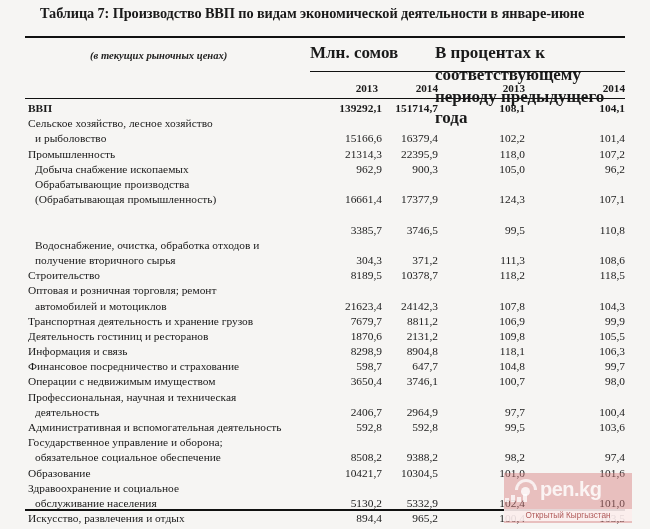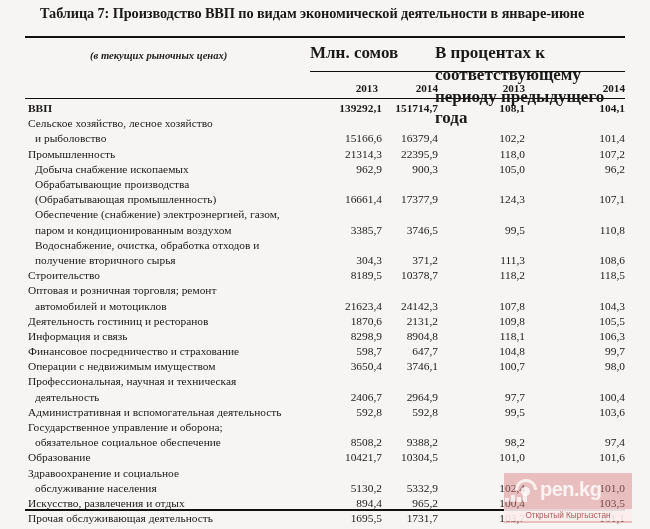--- a/index.html
+++ b/index.html
@@ -292,24 +292,20 @@
           <div class="lbl">
             <span class="l1 indent">Обрабатывающие производства</span>
             <span class="l2">(Обрабатывающая промышленность)</span>
           </div>
           <div class="num c1">16661,4</div>
           <div class="num c2">17377,9</div>
           <div class="num c3">124,3</div>
           <div class="num c4">107,1</div>
         </div>
         <div class="row two">
-          <div class="lbl">
-            <span class="l1 indent">Обеспечение (снабжение) электроэнергией, газом,</span>
-            <span class="l2">паром и кондиционированным воздухом</span>
-          </div>
           <div class="num c1">3385,7</div>
           <div class="num c2">3746,5</div>
           <div class="num c3">99,5</div>
           <div class="num c4">110,8</div>
         </div>
         <div class="row two">
           <div class="lbl">
             <span class="l1 indent">Водоснабжение, очистка, обработка отходов и</span>
             <span class="l2">получение вторичного сырья</span>
           </div>
@@ -324,20 +320,27 @@
           <div class="num c2">10378,7</div>
           <div class="num c3">118,2</div>
           <div class="num c4">118,5</div>
         </div>
         <div class="row two">
           <div class="lbl"><span class="l1">Оптовая и розничная торговля; ремонт</span><span class="l2">автомобилей и мотоциклов</span></div>
           <div class="num c1">21623,4</div>
           <div class="num c2">24142,3</div>
           <div class="num c3">107,8</div>
           <div class="num c4">104,3</div>
+        </div>
+        <div class="row">
+          <div class="lbl"><span class="l1">Транспортная деятельность и хранение грузов</span></div>
+          <div class="num c1">7679,7</div>
+          <div class="num c2">8811,2</div>
+          <div class="num c3">106,9</div>
+          <div class="num c4">99,9</div>
         </div>
         <div class="row">
           <div class="lbl"><span class="l1">Деятельность гостиниц и ресторанов</span></div>
           <div class="num c1">1870,6</div>
           <div class="num c2">2131,2</div>
           <div class="num c3">109,8</div>
           <div class="num c4">105,5</div>
         </div>
         <div class="row">
           <div class="lbl"><span class="l1">Информация и связь</span></div>

